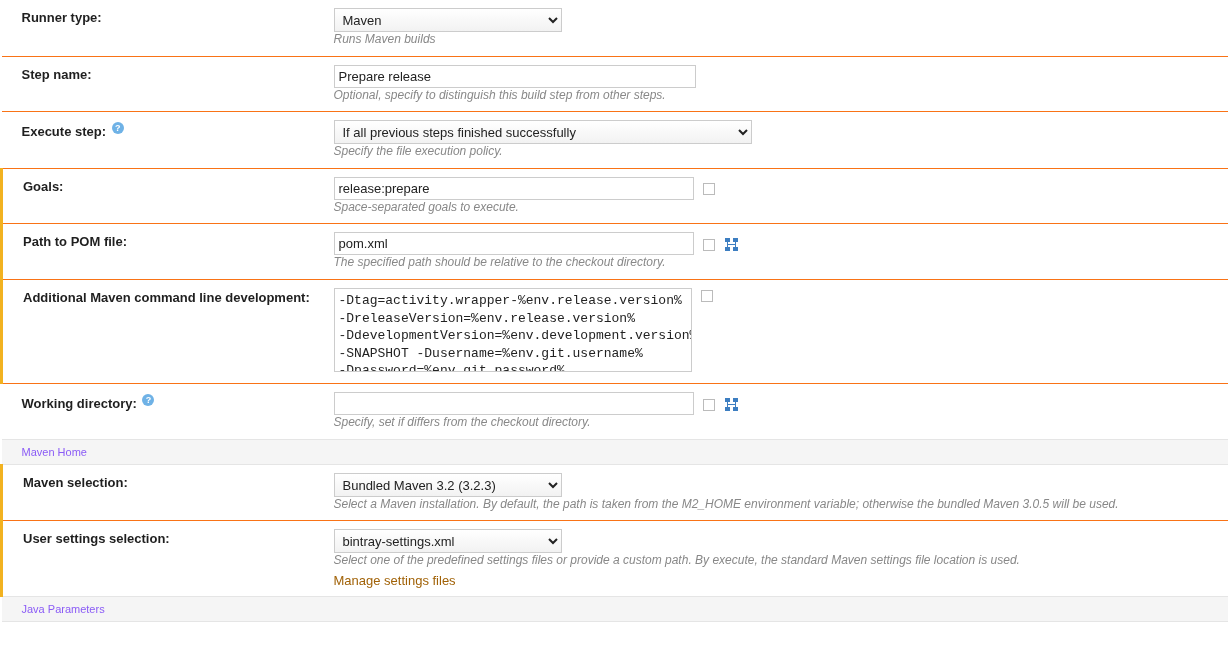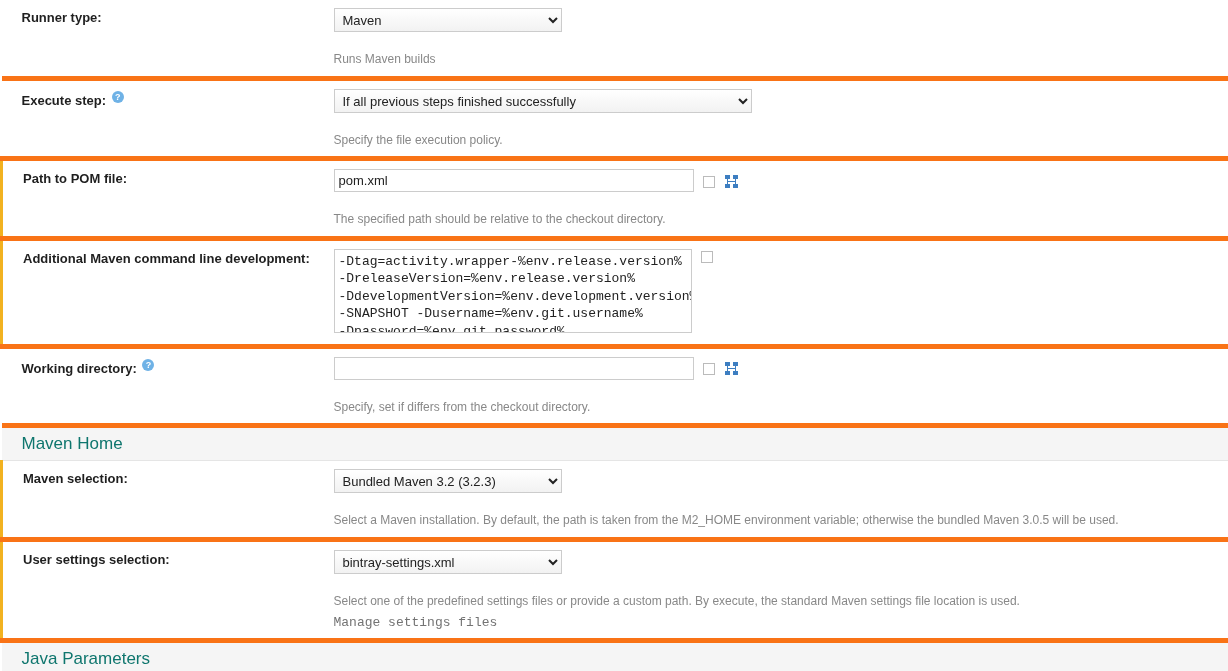--- a/index.html
+++ b/index.html
@@ -9,44 +9,45 @@
     font-family: Arial, Helvetica, sans-serif;
     font-size: 13px;
     color: #1f1f1f;
     background: #fff;
   }
   .form-table {
     width: 100%;
     border-collapse: collapse;
   }
   .form-row {
-    border-bottom: 5px solid #f97316;
+    border-bottom: 1px solid #f97316;
   }
   .label-cell {
     width: 320px;
     vertical-align: top;
     padding: 10px 8px 10px 20px;
     font-weight: bold;
     color: #1f1f1f;
   }
   .value-cell {
     vertical-align: top;
     padding: 8px 20px 8px 12px;
   }
   .hint {
     color: #888;
     font-size: 12px;
-    margin-top: 20px;
+    margin-top: 0;
     line-height: 1.3;
+    font-style: italic;
   }
   .section-header td {
     background: #f5f5f5;
-    color: #0f766e;
+    color: #8b5cf6;
     padding: 6px 20px;
-    font-size: 17px;
+    font-size: 11px;
     border-top: 1px solid #e5e5e5;
     border-bottom: 1px solid #e5e5e5;
   }
   .highlighted td:first-child {
     border-left: 3px solid #f2b220;
   }
   input[type=text], select, textarea {
     font-family: inherit;
     font-size: 13px;
     padding: 3px 4px;
@@ -95,52 +96,67 @@
     background: #6fb2e6;
     color: #fff;
     font-size: 9px;
     line-height: 12px;
     text-align: center;
     vertical-align: super;
     margin-left: 2px;
     cursor: help;
     font-weight: bold;
   }
-  a.link { color: #737373; text-decoration: none; cursor: pointer; font-family: Liberation Mono, monospace; }
+  a.link { color: #a16207; text-decoration: none; cursor: pointer; }
 </style>
 </head>
 <body>
 
 <table class="form-table">
 
   <tbody>
       <tr class="form-row">
     <td class="label-cell">Runner type:</td>
     <td class="value-cell">
       <select class="select-narrow">
         <option>Maven</option>
       </select>
       <div class="hint">Runs Maven builds</div>
     </td>
   </tr>
 
+  <tr class="form-row">
+    <td class="label-cell">Step name:</td>
+    <td class="value-cell">
+      <input type="text" class="txt-long" value="Prepare release" style="">
+      <div class="hint">Optional, specify to distinguish this build step from other steps.</div>
+    </td>
+  </tr>
 
   <tr class="form-row">
     <td class="label-cell">
       <span>Execute step:</span>
       <span class="help-icon">?</span>
     </td>
     <td class="value-cell">
       <select style="width:418px">
         <option>If all previous steps finished successfully</option>
       </select>
       <div class="hint">Specify the file execution policy.</div>
     </td>
   </tr>
 
+  <tr class="form-row highlighted">
+    <td class="label-cell">Goals:</td>
+    <td class="value-cell">
+      <input type="text" class="txt-mid" value="release:prepare" style="">
+      <span class="icon-box"></span>
+      <div class="hint">Space-separated goals to execute.</div>
+    </td>
+  </tr>
 
   <tr class="form-row highlighted">
     <td class="label-cell">Path to POM file:</td>
     <td class="value-cell">
       <input type="text" class="txt-mid" value="pom.xml" style="">
       <span class="icon-box"></span>
       <span class="icon-tree">
         <svg width="14" height="14" viewBox="0 0 14 14">
           <rect x="0" y="0" width="5" height="4" fill="#3d7ec1"></rect>
           <rect x="8" y="0" width="5" height="4" fill="#3d7ec1"></rect>

